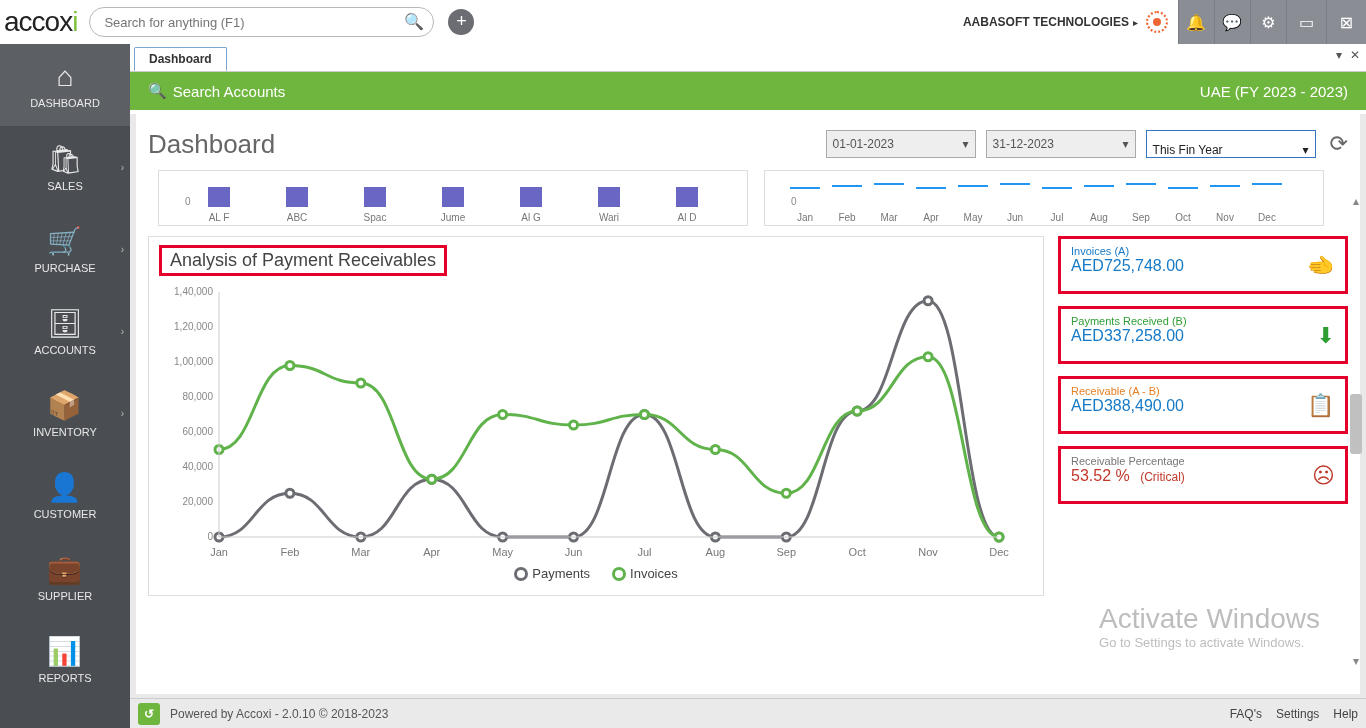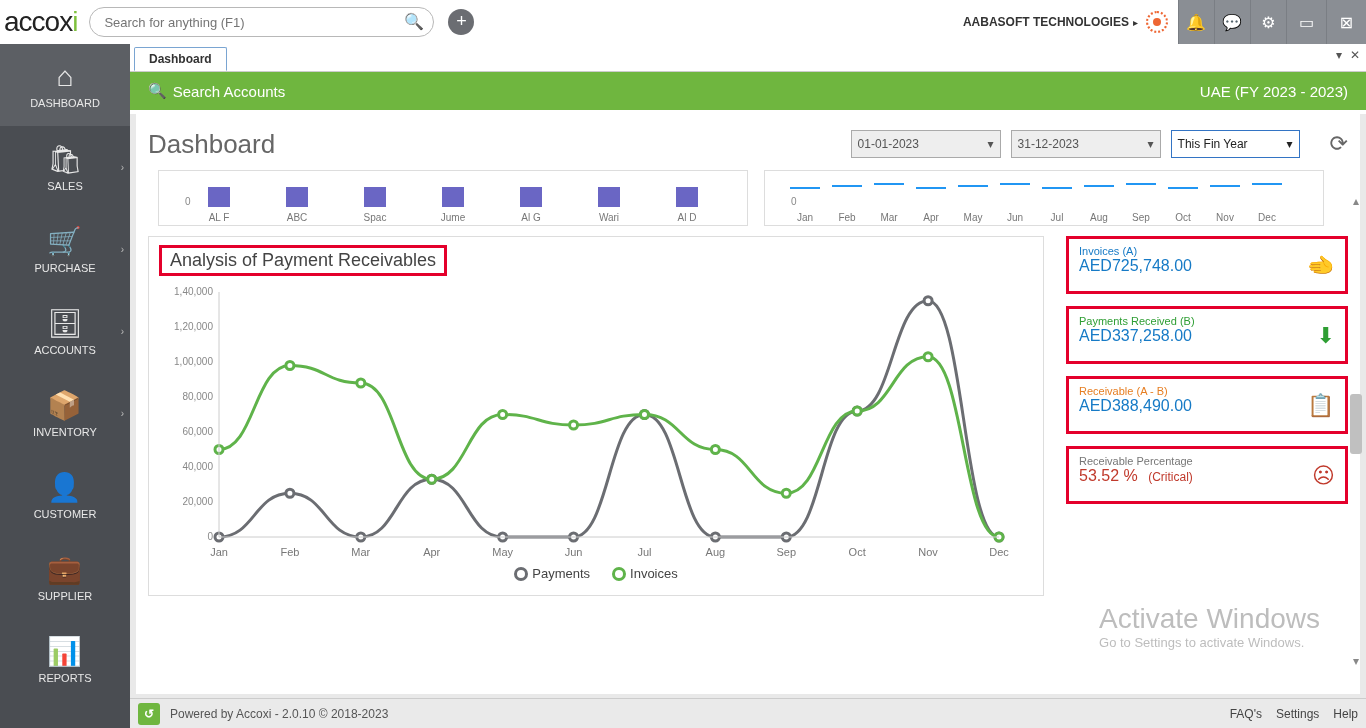--- a/index.html
+++ b/index.html
@@ -33,21 +33,21 @@
   .tab-controls { position:absolute; right:6px; top:4px; font-size:12px; color:#555; display:flex; gap:8px;}
   .greenbar { height: 38px; background: #6fb63f; color: #fff; display: flex; align-items: center; padding: 0 18px; font-size: 15px; }
   .greenbar .srch-ico{margin-right:6px;}
   .greenbar .gb-spacer{flex:1;}
   .content { position: relative; height: calc(100% - 28px - 38px - 30px); background:#e9e9e9; padding:0; }
   .content-inner { background:#fff; margin:4px 6px; padding:8px 12px 12px 12px; height: calc(100% - 8px); position:relative; }
   .dash-header { display:flex; align-items:center; height:44px; }
   .dash-title { font-size: 26px; font-weight: 300; color: #666; }
   .dash-header .spacer{flex:1;}
   .date-sel { width:150px; height:28px; border:1px solid #aaa; background:#eee; color:#555; font-size:12px; padding:0 6px; margin-right:10px; display:flex; align-items:center; justify-content:space-between;}
-  .period-sel { width:129px; height:28px; border:1px solid #3374c4; background:#fff; color:#222; font-size:12px; padding:0 6px; margin-right:30px; display:flex; align-items:center; justify-content:space-between;}
+  .period-sel { width:170px; height:28px; border:1px solid #3374c4; background:#fff; color:#222; font-size:12px; padding:0 6px; margin-right:14px; display:flex; align-items:flex-end; justify-content:space-between;}
   .refresh-ico { font-size:22px; color:#666; cursor:pointer;}
   
   .minicharts { display:flex; gap:16px; margin:4px 0 10px 10px;}
   .minichart { border:1px solid #ddd; background:#fff; height:56px; display:flex; align-items:flex-end; padding:4px 8px 2px 8px; gap:20px; position:relative;}
   .minichart.left{width:590px; padding-left:60px;}
   .minichart.right{width:560px; padding-left:50px;}
   .mc-zero{position:absolute; left:26px; bottom:18px; font-size:10px; color:#888;}
   .bar { width:22px; height:20px; background:#6a66c4; }
   .bar-lbl{position:absolute; bottom:2px; font-size:10px; color:#777; transform:translateX(-50%);}
   .line-seg { border-top:2px solid #2196f3; width:30px; height:0; margin-bottom:18px;}
@@ -55,21 +55,21 @@
 
   
   .bigpanel{ display:flex; gap:14px; height:360px;}
   .chartbox{ flex:1; border:1px solid #ddd; background:#fff; padding:8px 10px 4px 10px; position:relative;}
   .chart-title{ display:inline-block; font-size:18px; color:#444; font-weight:500; border:3px solid #e4002b; padding:2px 8px; margin-bottom:6px;}
   svg.chart{display:block;}
   .legend{display:flex; gap:22px; justify-content:center; font-size:13px; color:#444; margin-top:4px;}
   .legend .circ{display:inline-block;width:14px;height:14px;border:3px solid;border-radius:50%;vertical-align:-3px;margin-right:4px;}
   
   .kpi-col{width:290px; display:flex; flex-direction:column; gap:12px;}
-  .kpi{border:3px solid #e4002b; background:#fff; padding:6px 10px; position:relative; height:58px;margin-left:8px;}
+  .kpi{border:3px solid #e4002b; background:#fff; padding:6px 10px; position:relative; height:58px;}
   .kpi-label{font-size:11px;}
   .kpi-val{font-size:16px; font-weight:400; color:#167ac6;}
   .kpi.green .kpi-label{color:#2e9e33;}
   .kpi.blue .kpi-label{color:#167ac6;}
   .kpi.orange .kpi-label{color:#e67e22;}
   .kpi.gray .kpi-label{color:#777;}
   .kpi.gray .kpi-val{color:#c0392b;}
   .kpi-ico{position:absolute; right:10px; top:14px; font-size:22px;}
   .statusnote{font-size:12px;color:#c0392b;margin-left:6px;}
   

